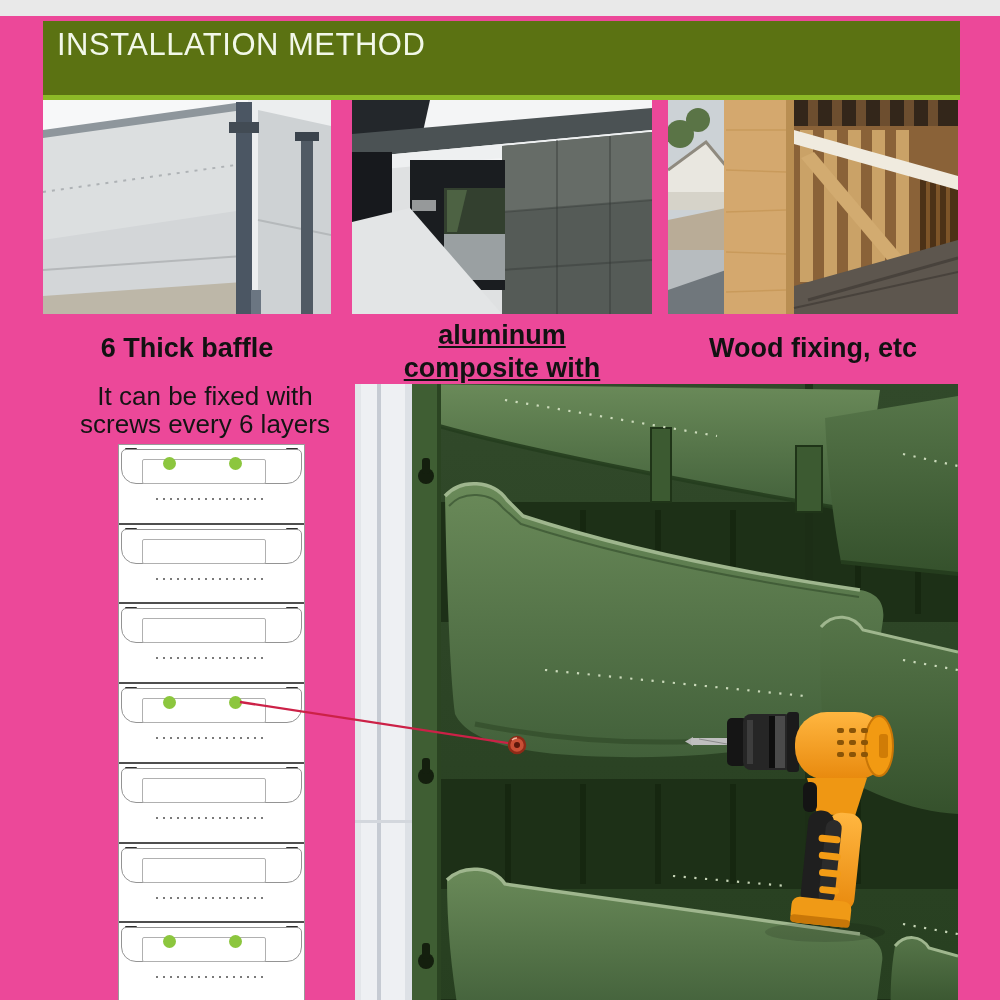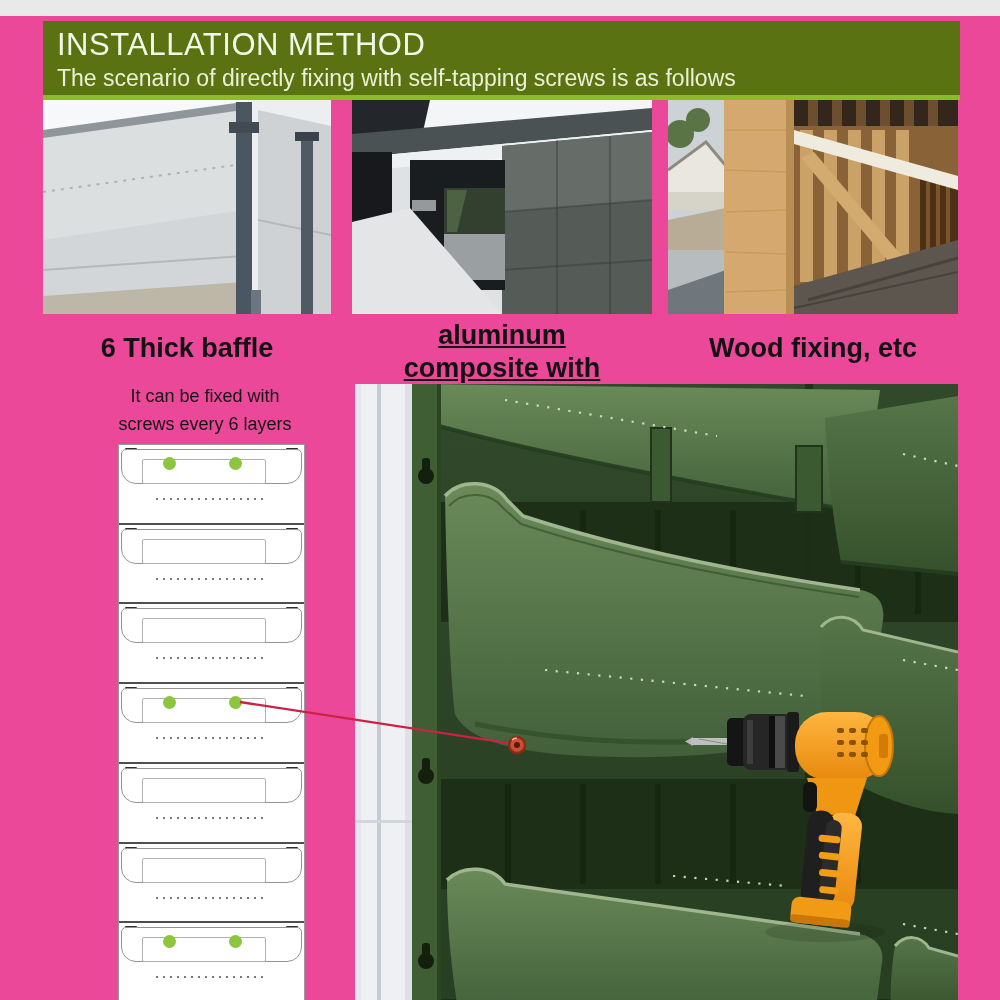--- a/index.html
+++ b/index.html
@@ -17,21 +17,21 @@
   .thumb{position:absolute;top:84px;height:214px;overflow:hidden;}
   .thumb svg{display:block;width:100%;height:100%;}
   .t1{left:43px;width:288px;}
   .t2{left:352px;width:300px;}
   .t3{left:668px;width:290px;}
   
   .cap{position:absolute;font-weight:bold;font-size:27px;color:#121212;text-align:center;line-height:33px;}
   .cap1{left:43px;top:316px;width:288px;}
   .cap2{left:352px;top:303px;width:300px;text-decoration:underline;}
   .cap3{left:668px;top:316px;width:290px;}
-  .note{position:absolute;left:75px;top:366px;width:260px;font-size:18px;line-height:28px;color:#141414;text-align:center;}
+  .note{position:absolute;left:75px;top:366px;width:260px;font-size:26px;line-height:28px;color:#141414;text-align:center;}
   
   .stack{position:absolute;left:118px;top:428px;width:185px;height:557px;
          border-left:1px solid #9a9a9a;border-right:1px solid #9a9a9a;border-bottom:2px solid #4f4f4f;
          display:flex;flex-direction:column;background:#fff;}
   .unit{position:relative;flex:1;background:#fff;border-top:2px solid #4f4f4f;}
   .unit:first-child{border-top:1px solid #9a9a9a;}
   .unit .tab{position:absolute;top:3px;width:12px;height:6px;background:#2e2e2e;border-radius:1px;}
   .unit .tl{left:6px;} .unit .tr{right:6px;}
   .unit .lip{position:absolute;top:4px;left:2px;right:2px;height:33px;
              border:1.5px solid #949494;border-radius:5px 5px 15px 15px;background:#fff;}
@@ -47,21 +47,20 @@
   
   .overlay{position:absolute;left:0;top:0;width:1000px;height:1000px;z-index:7;pointer-events:none;}
 </style>
 </head>
 <body>
 
 <div class="canvas">
 
   <div class="hdr">
     <div class="hdr-title">INSTALLATION METHOD</div>
-    <div class="hdr-sub">The scenario of directly fixing with self-tapping screws is as follows</div>
   </div>
   <div class="hdr-stripe"></div>
 
   <div class="thumb t1">
     <svg viewBox="0 0 288 214" preserveAspectRatio="none">
       <rect x="0" y="0" width="288" height="214" fill="#f7f8f9"></rect>
       <rect x="205" y="0" width="83" height="214" fill="#eceeef"></rect>
       <polygon points="215,10 288,26 288,214 215,214" fill="#ced2d4"></polygon>
       <line x1="215" y1="120" x2="288" y2="135" stroke="#b5b9bb" stroke-width="2"></line>
       <polygon points="0,34 200,6 200,214 0,214" fill="#d3d6d8"></polygon>

